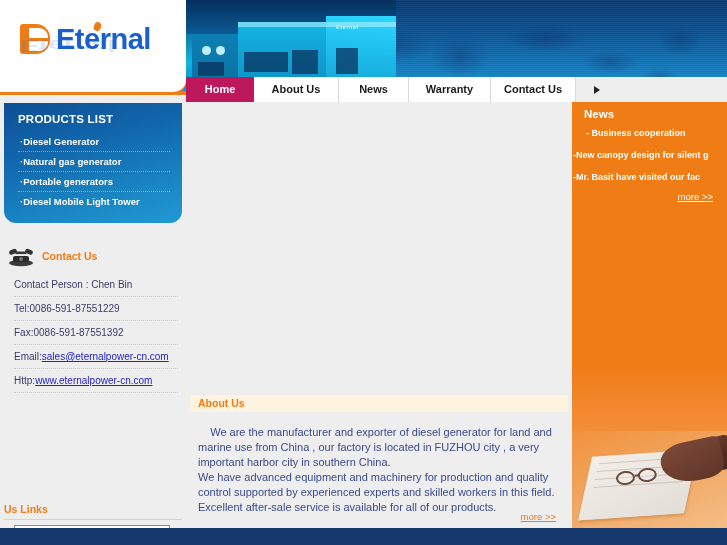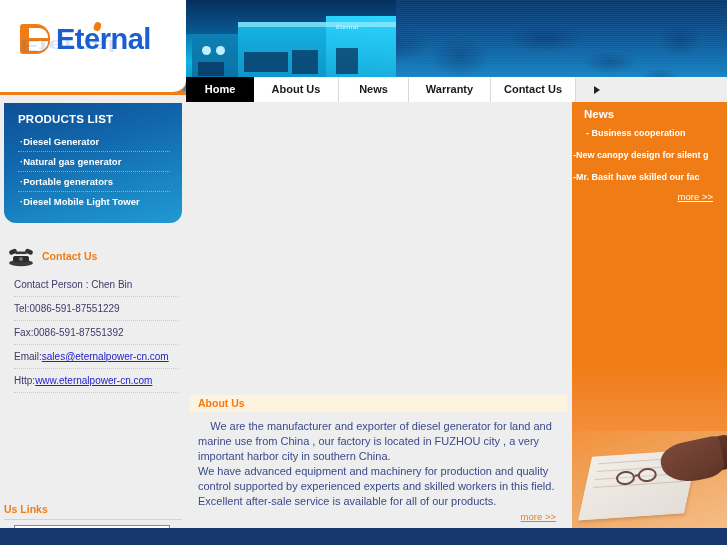--- a/index.html
+++ b/index.html
@@ -109,21 +109,21 @@
   .nav-item {
     height: 25px; line-height: 25px;
     background: #ffffff;
     color: #1a1a1a;
     font-size: 11px; font-weight: bold;
     text-align: center;
     border-right: 1px solid #d9d9d9;
     cursor: pointer;
     white-space: nowrap;
   }
-  .nav-item.active { background: #000000; color: #ffffff; border-right: none; }
+  .nav-item.active { background: #be185d; color: #ffffff; border-right: none; }
   .nav-arrow {
     flex: 1; background: #eeeeee; border-right:none;
     display:flex; align-items:center; justify-content:flex-start; padding-left: 18px;
   }
   .nav-arrow .tri {
     width: 0; height: 0;
     border-left: 6px solid #222; border-top: 4px solid transparent; border-bottom: 4px solid transparent;
   }
 
   
@@ -178,21 +178,21 @@
 
   
   #center { position:absolute; left:186px; top:102px; width:386px; height:426px; background:#eeeeee; }
   #center-stage { position:absolute; left:0; top:0; width:386px; height:290px; background:#eeeeee; }
   #about-box { position:absolute; left:4px; top:293px; width:378px; height:133px; }
   #about-head {
     height:17px; background:#fdf3df; color:#f07c16; font-size:10.5px; font-weight:bold;
     padding-left:8px; line-height:17px;
   }
   #about-body {
-    padding: 7px 10px 0 8px; font-size:11px; color:#3b4a8c; line-height:15px;
+    padding: 13px 10px 0 8px; font-size:11px; color:#3b4a8c; line-height:15px;
   }
   #about-more { position:absolute; right:12px; bottom:6px; font-size:9.5px; color:#f07c16;
     text-decoration:underline; cursor:pointer; }
 
   
   #right-col {
     position:absolute; left:572px; top:95px; width:155px; height:433px;
     background: linear-gradient(180deg, #f07c16 0%, #f07c16 62%, #f49243 82%, #f8b173 100%);
   }
   #news-title { position:absolute; left:12px; top:13px; color:#ffffff; font-size:11.5px; font-weight:bold; }
@@ -351,21 +351,21 @@
       <div id="about-body" style="white-space: pre-wrap;">    We are the manufacturer and exporter of diesel generator for land and marine use from China , our factory is located in FUZHOU city , a very important harbor city in southern China.
 We have advanced equipment and machinery for production and quality control supported by experienced experts and skilled workers in this field. Excellent after-sale service is available for all of our products.</div>
       <div id="about-more">more &gt;&gt;</div>
     </div>
   </div>
 
   <div id="right-col">
     <div id="news-title">News</div>
     <div class="news-item" id="news0">-    Business cooperation</div>
     <div class="news-item" id="news1">-New canopy design for silent g</div>
-    <div class="news-item" id="news2">-Mr. Basit have skilled our fac</div>
+    <div class="news-item" id="news2">-Mr. Basit have visited our fac</div>
     <div id="news-more">more &gt;&gt;</div>
 
     <div id="right-photo">
       <div class="rp-paper">
           <div></div>
           <div></div>
           <div></div>
           <div></div>
         </div>
       <div class="rp-sleeve"></div>

